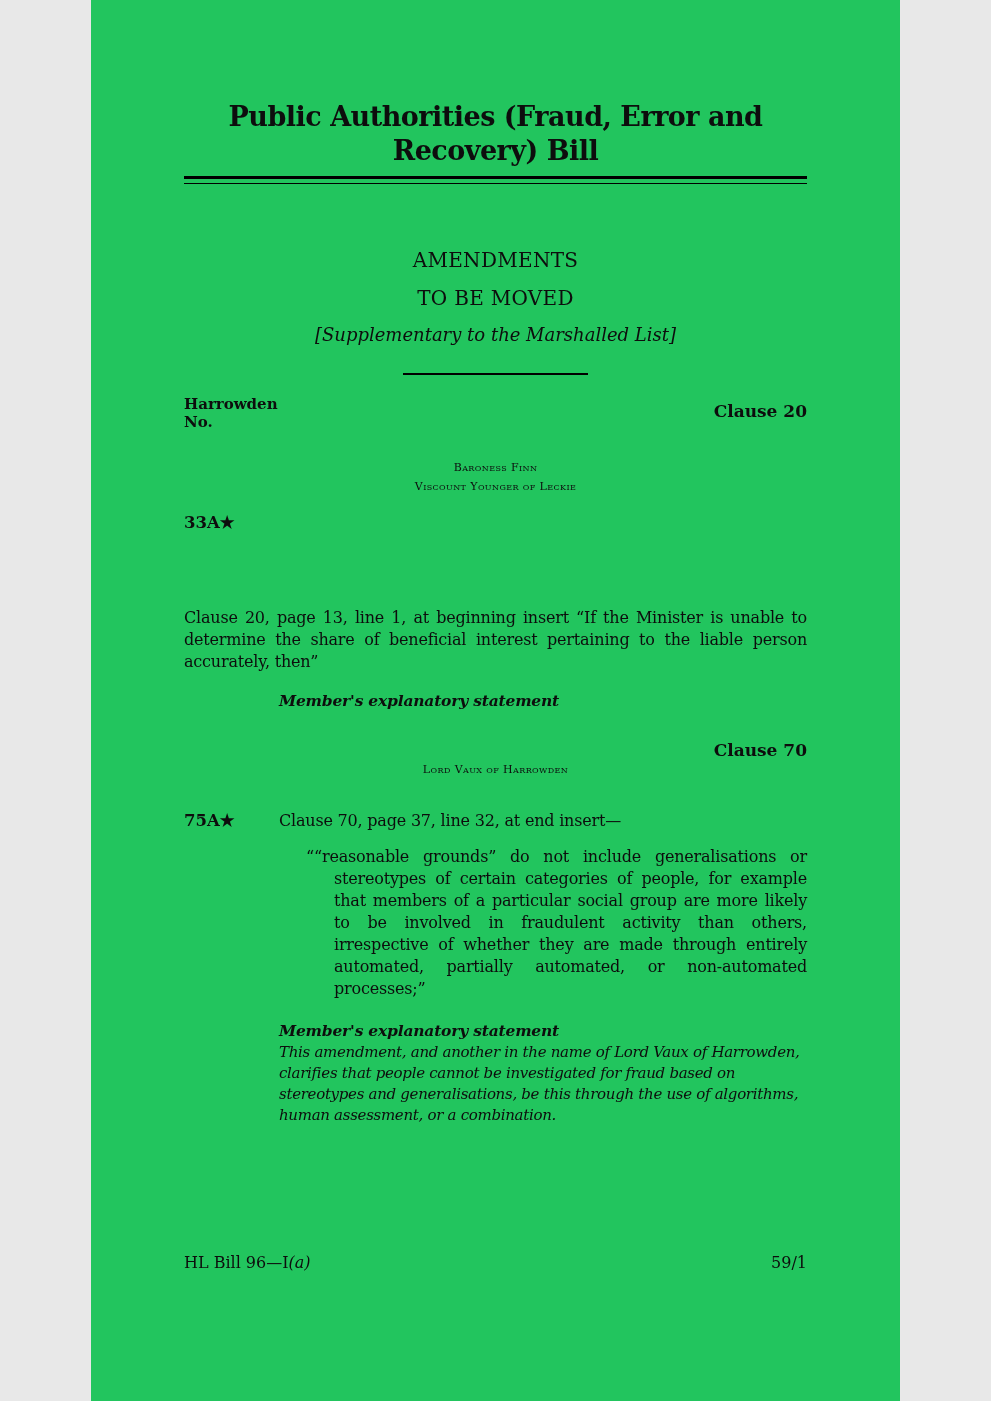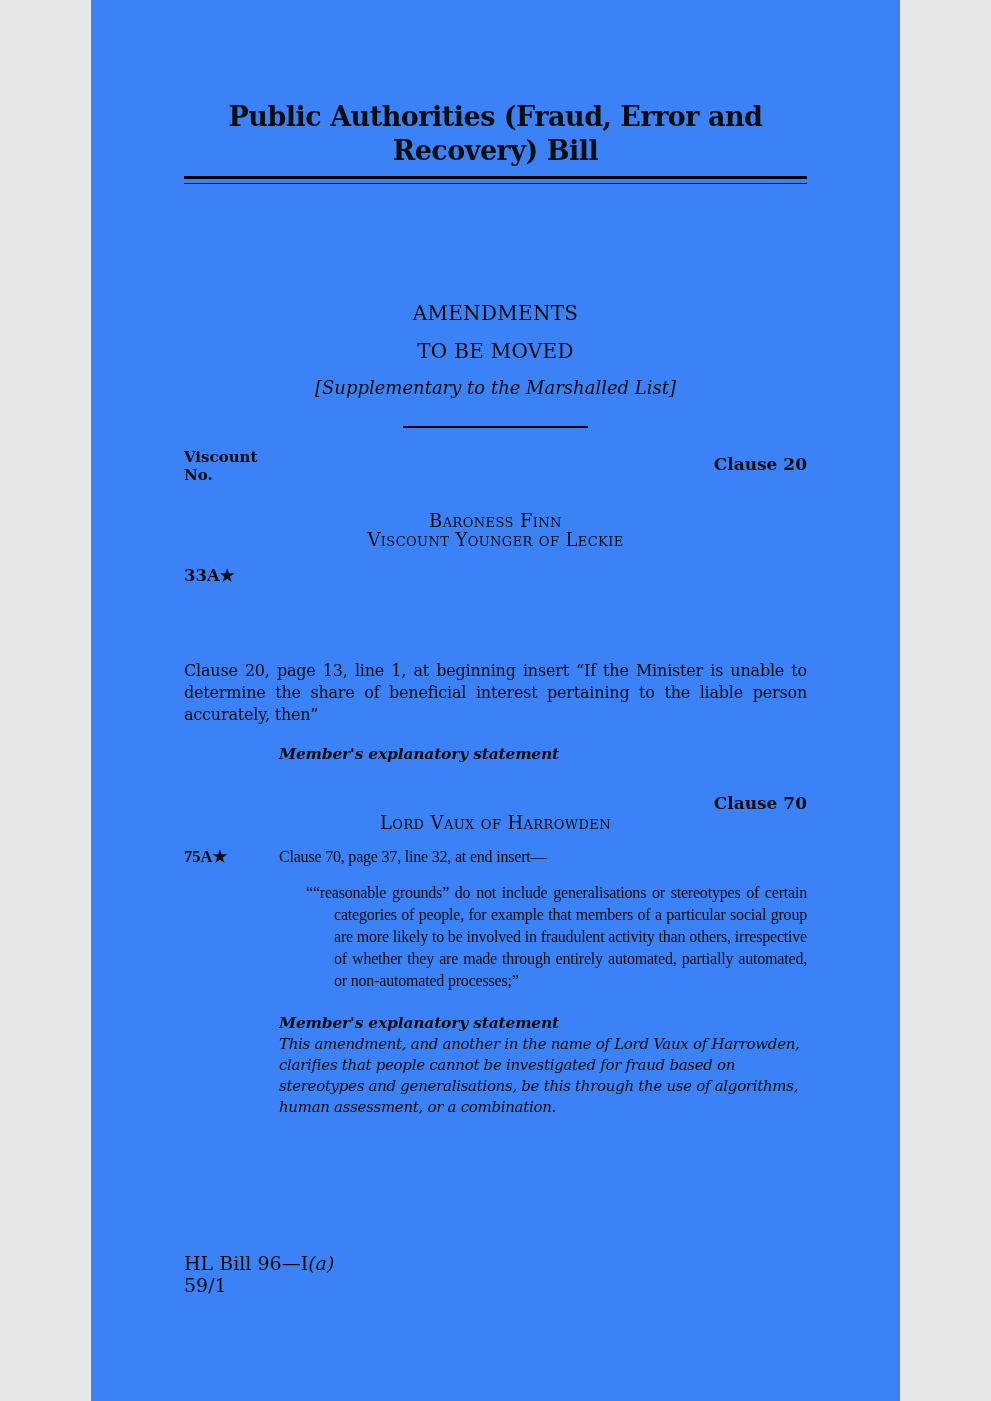--- a/index.html
+++ b/index.html
@@ -2,21 +2,21 @@
 <html><head>
 <meta charset="utf-8">
 <style>
   * { margin: 0; padding: 0; box-sizing: border-box; }
   html, body { background: #e8e8e8; }
   .page {
     position: relative;
     width: 809px;
     height: 1401px;
     margin: 0 auto;
-    background: #3b82f6;
+    background: #22c55e;
     color: #0d0d0d;
     font-family: "DejaVu Serif", "Liberation Serif", serif;
     overflow: hidden;
   }
   .content { padding: 0 93px; }
 
   h1.bill-title {
     margin-top: 100px;
     text-align: center;
     font-size: 27px;
@@ -24,21 +24,21 @@
     letter-spacing: -0.5px;
     line-height: 34px;
   }
   .double-rule {
     margin-top: 8px;
     height: 8px;
     border-top: 3px solid #000;
     border-bottom: 1px solid #000;
   }
 
-  .ceremonial { margin-top: 117px; text-align: center; }
+  .ceremonial { margin-top: 64px; text-align: center; }
   .cer-line { font-size: 20px; line-height: 24px; letter-spacing: 0.3px; }
   .cer-line + .cer-line { margin-top: 14px; }
   .cer-subtitle { margin-top: 13px; font-size: 18px; line-height: 24px; font-style: italic; }
 
   .short-rule {
     margin: 26px auto 0;
     width: 185px;
     border-top: 2px solid #000;
   }
 
@@ -46,48 +46,48 @@
   .amendment-no {
     position: absolute; left: 0; top: 0;
     font-weight: bold; font-size: 15px; line-height: 18px;
   }
   .clause-heading {
     text-align: right; font-weight: bold; font-size: 17px; line-height: 20px;
   }
   .clause-header-row .clause-heading { padding-top: 6px; }
   .clause-heading.standalone { margin-top: 28px; }
 
-  .sponsors { text-align: center; font-size: 18px; line-height: 19px; font-variant: small-caps; letter-spacing: 0.4px; }
+  .sponsors { text-align: center; font-size: 11px; line-height: 19px; font-variant: small-caps; letter-spacing: 0.4px; }
   .sponsors.first { margin-top: 27px; }
   .sponsors.second { }
 
   .amendment { display: flex; align-items: flex-start; }
   .amendment.a1 { margin-top: 16px; flex-direction: column; }
-  .amendment.a2 { margin-top: 14px; font-family: Liberation Serif, serif; }
+  .amendment.a2 { margin-top: 31px; }
   .amendment-number { width: 95px; flex: 0 0 95px; font-weight: bold; font-size: 16.5px; line-height: 22px; }
   .amendment-body { flex: 1; font-size: 16px; line-height: 22px; letter-spacing: -0.2px; }
   .amendment-body p.just { text-align: justify; }
   .amendment-body p.inserted {
     margin-top: 14px;
     margin-left: 55px;
     text-indent: -28px;
     text-align: justify;
   }
 
   .explanatory { margin-left: 95px; }
   .explanatory.e1 { margin-top: 17px; }
   .explanatory.e2 { margin-top: 20px; }
   .exp-heading { font-weight: bold; font-style: italic; font-size: 15.5px; line-height: 22px; letter-spacing: -0.2px; }
   .exp-text { font-style: italic; font-size: 15px; line-height: 21px; letter-spacing: -0.3px; }
 
   .footer {
     position: absolute;
     left: 93px; right: 93px; top: 1252px;
     display: flex; justify-content: space-between;
-    font-size: 19px; line-height: 22px; flex-direction: column;
+    font-size: 16px; line-height: 22px;
   }
   .footer .it { font-style: italic; }
 </style>
 </head>
 <body>
 
 <div class="page">
   <div class="content">
 
     <h1 class="bill-title">Public Authorities (Fraud, Error and Recovery) Bill</h1>
@@ -96,21 +96,21 @@
     <div class="ceremonial">
       <div class="cer-line">AMENDMENTS</div>
       <div class="cer-line">TO BE MOVED</div>
       <div class="cer-subtitle">[Supplementary to the Marshalled List]</div>
     </div>
 
     <div class="short-rule"></div>
 
     <div class="clause-header-row">
       <div class="amendment-no">
-        <div>Viscount</div>
+        <div>Harrowden</div>
         <div>No.</div>
       </div>
       <div class="clause-heading">Clause 20</div>
     </div>
 
     <div class="sponsors first">
       <div>Baroness Finn</div>
       <div>Viscount Younger of Leckie</div>
     </div>
 

